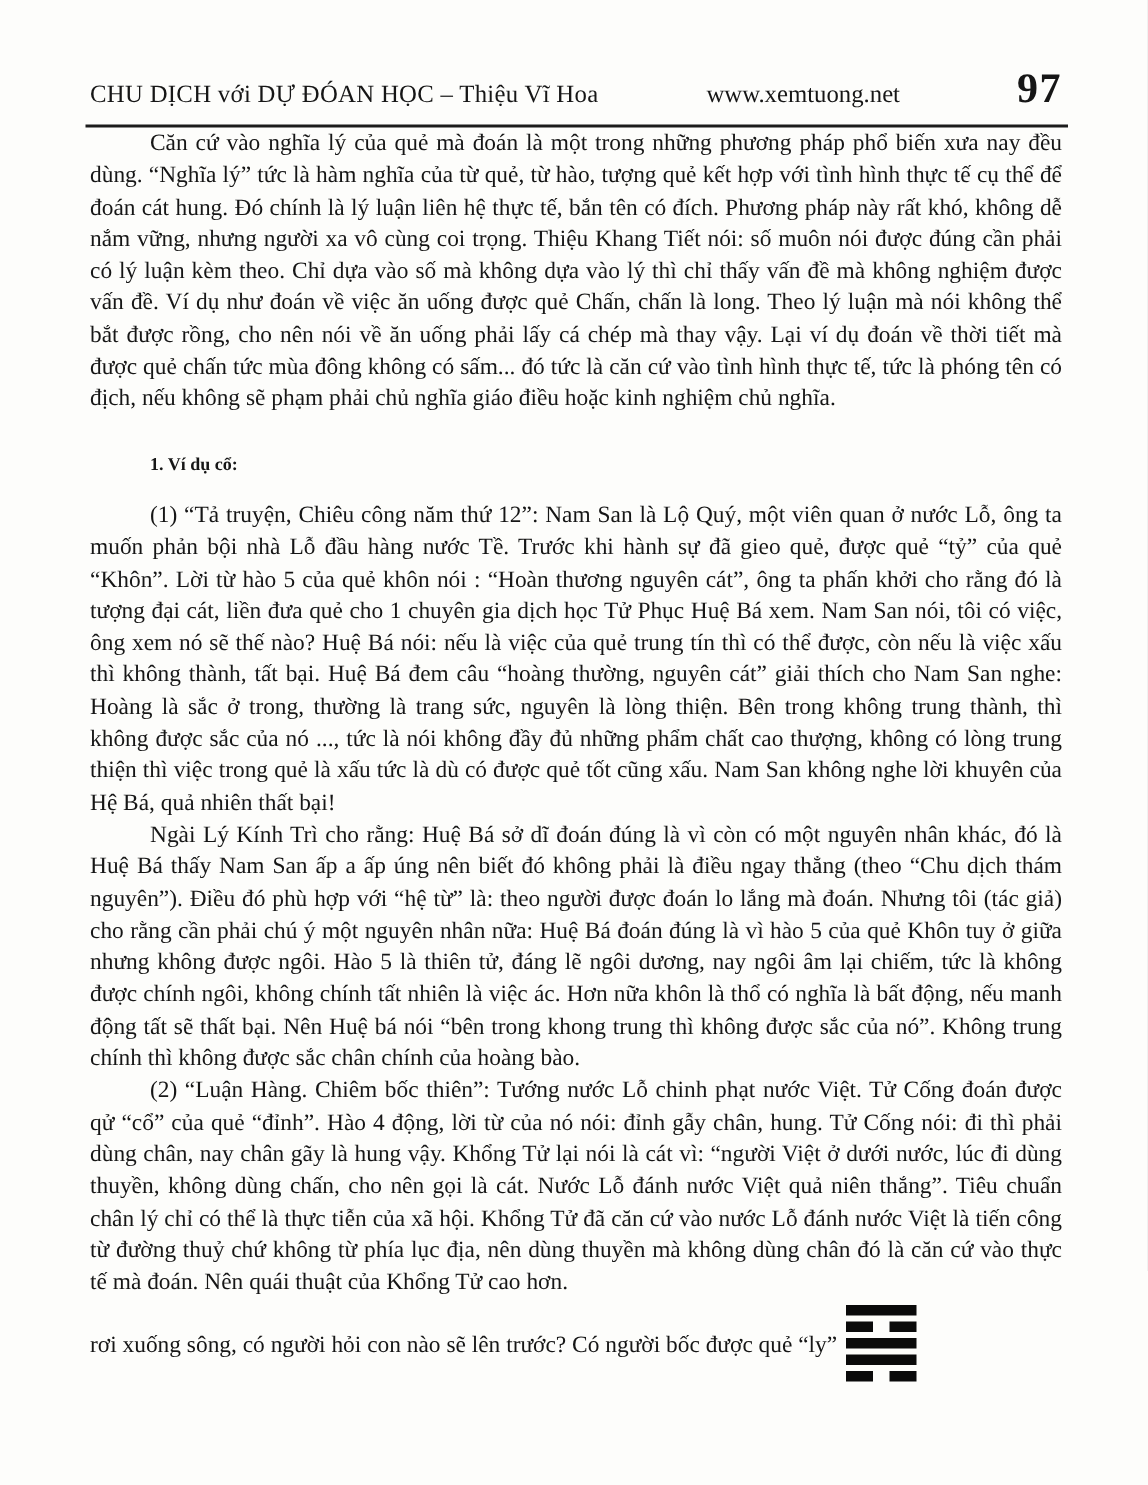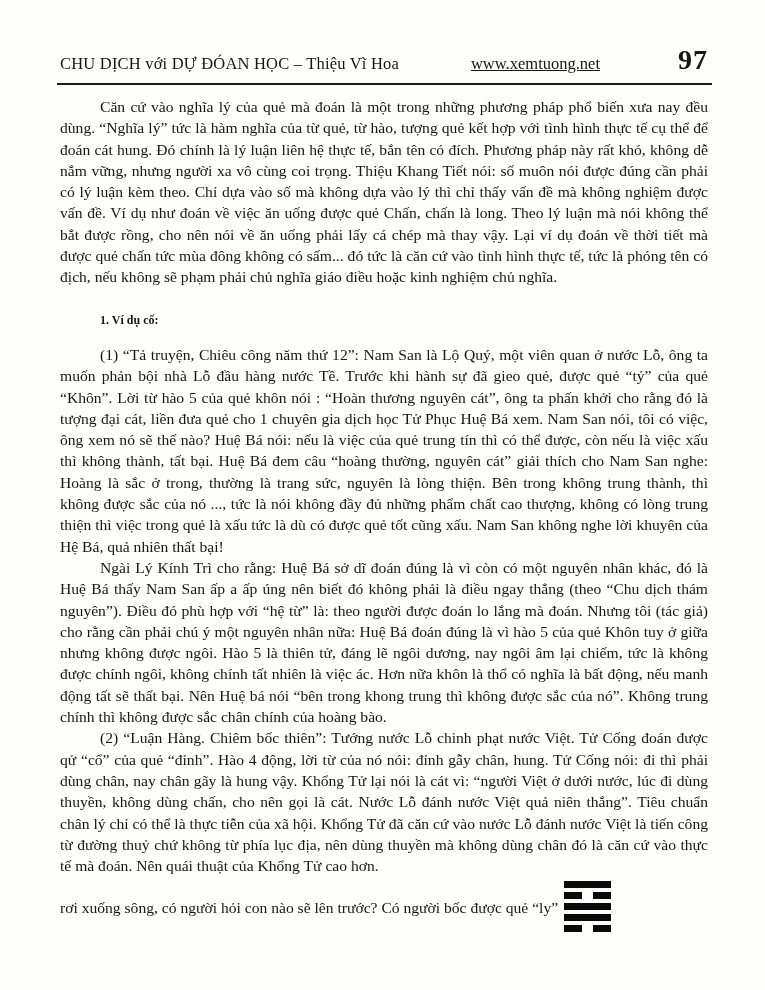--- a/index.html
+++ b/index.html
@@ -15,31 +15,31 @@
     overflow:hidden;
   }
   
   .hdr {
     display:flex;
     align-items:baseline;
     font-size:16.5px;
     white-space:nowrap;
   }
   .hdr .title { flex:1; letter-spacing:.2px; }
-  .hdr .site  { text-decoration:underline; margin-right:78px; }
+  .hdr .site  { margin-right:78px; }
   .hdr .pnum  { font-size:28px; font-weight:bold; letter-spacing:1px;text-align:right; }
   .rule {
     border:none;
     border-top:2px solid #1c1c1c;
     margin:7px 0 0 -3px;
     width:655px;
   }
   
   .body {
-    margin-top:11px;
+    margin-top:0;
     font-size:15.6px;
     line-height:21.3px;
     text-align:justify;
   }
   .body p { margin:0; text-indent:40px; }
   .body h3 {
     font-size:12px;
     font-weight:bold;
     margin:22px 0 13px;
     text-indent:40px;

